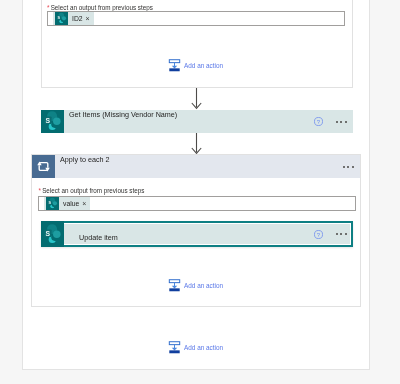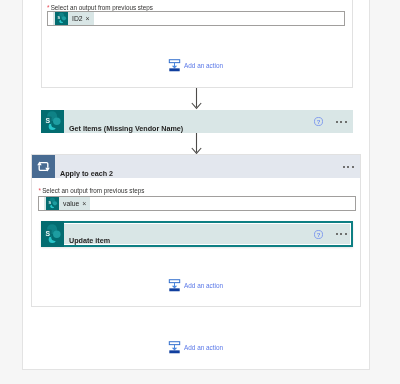--- a/index.html
+++ b/index.html
@@ -15,21 +15,21 @@
   .token{left:5px;top:0px;height:13px;display:flex;align-items:center;padding-left:2px;background:#d9e6e6;}
   .token .tname{font-size:6.8px;color:#201f1e;padding:0 3px 0 4px;}
   .token .tx{font-size:7px;color:#3b3a39;padding-right:4px;line-height:1;}
   .ticon{width:13px;height:13px;display:block;flex:0 0 auto;}
 
   
   .addaction{display:flex;align-items:center;gap:3px;}
   .aa-label{font-size:6.4px;color:#5a78e8;}
 
   
-  .node{display:flex;align-items:flex-end;font-weight:bold;}
+  .node{display:flex;align-items:flex-start;}
   .nicon{width:23px;height:23px;flex:0 0 auto;display:block;}
   .ntitle{font-size:7.2px;color:#201f1e;margin-left:5px;}
   .nright{position:absolute;right:6px;top:0;height:100%;display:flex;align-items:center;gap:13px;}
 
   .helpicon{width:9px;height:9px;display:block;}
   .dots{display:flex;gap:2.6px;align-items:center;}
   .dots i{width:2px;height:2px;background:#4a4846;border-radius:50%;display:block;}
 </style>
 </head>
 <body>
@@ -148,21 +148,21 @@
   <div class="abs token">
     <svg class="ticon" viewBox="0 0 32 32">
         <rect width="32" height="32" fill="#036c70"></rect>
         <use href="#sp-logo" width="32" height="32"></use>
       </svg>
     <span class="tname">value</span>
     <span class="tx">×</span>
   </div>
 </div>
 
-<div class="abs node" style="left:41px;top:221px;width:312px;height:26px;background:#0e7f83;padding:2px;box-shadow:0 1px 2px rgba(0,0,0,0.10);">
+<div class="abs node" style="left:41px;top:221px;width:312px;height:26px;background:#0e7f83;padding:12px;box-shadow:0 1px 2px rgba(0,0,0,0.10);">
   <div class="abs" style="left:2px;top:2px;right:2px;bottom:2px;border:1px solid #fff;background:#d9e6e6;"></div>
   <div class="abs" style="left:0;top:0;width:23px;height:26px;background:#036c70;">
       <svg class="abs" style="left:0;top:1.5px;width:23px;height:23px;" viewBox="0 0 32 32">
         <use href="#sp-logo" width="32" height="32"></use>
       </svg>
     </div>
   <span class="ntitle" style="position:relative;margin-left:26px;">Update item</span>
   <span class="nright">
     <svg class="helpicon" viewBox="0 0 16 16">
         <circle cx="8" cy="8" r="7.2" fill="none" stroke="#6f8cf0" stroke-width="1.4"></circle>

